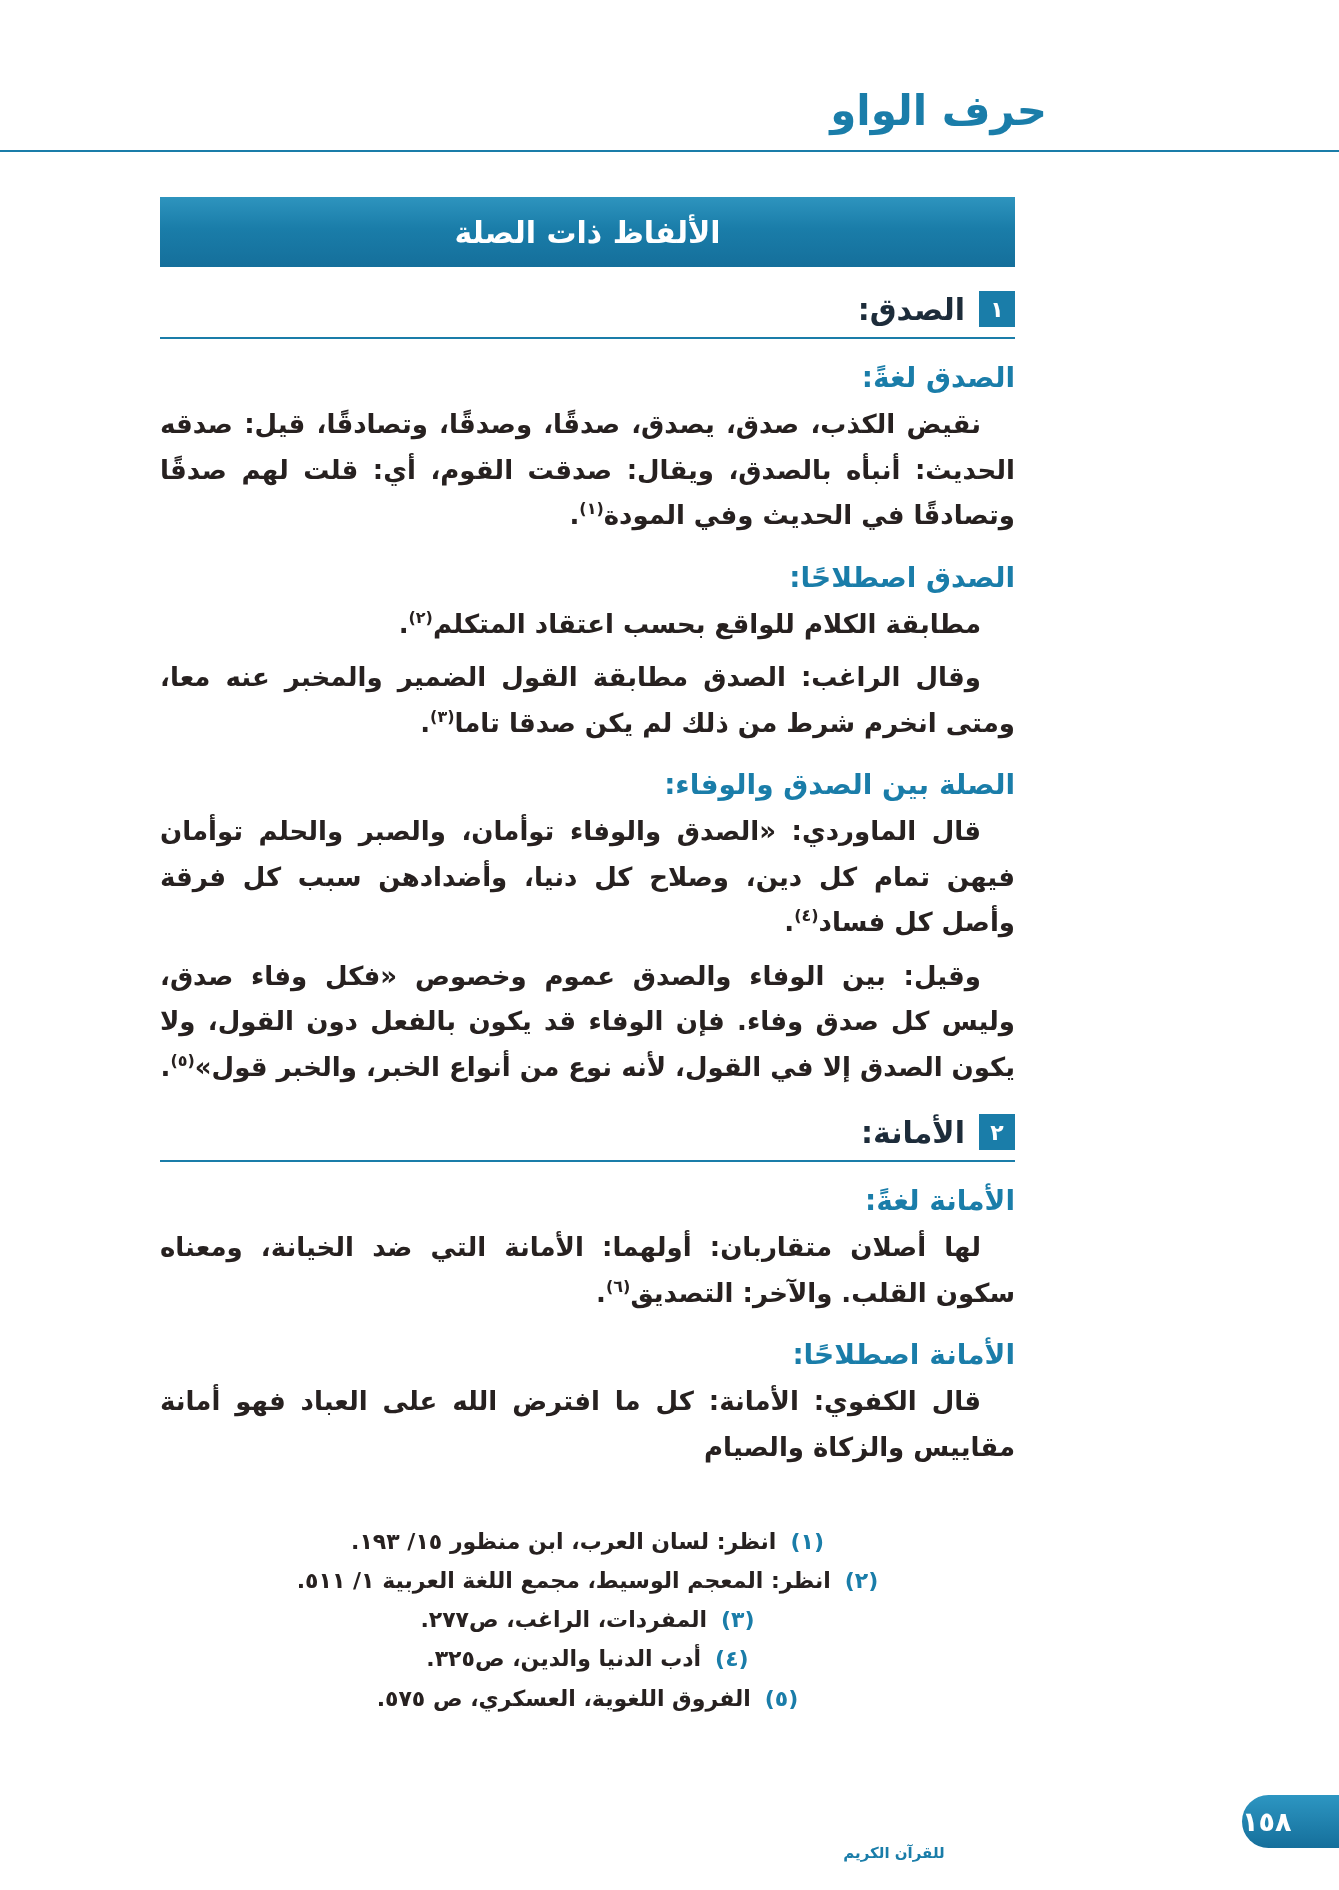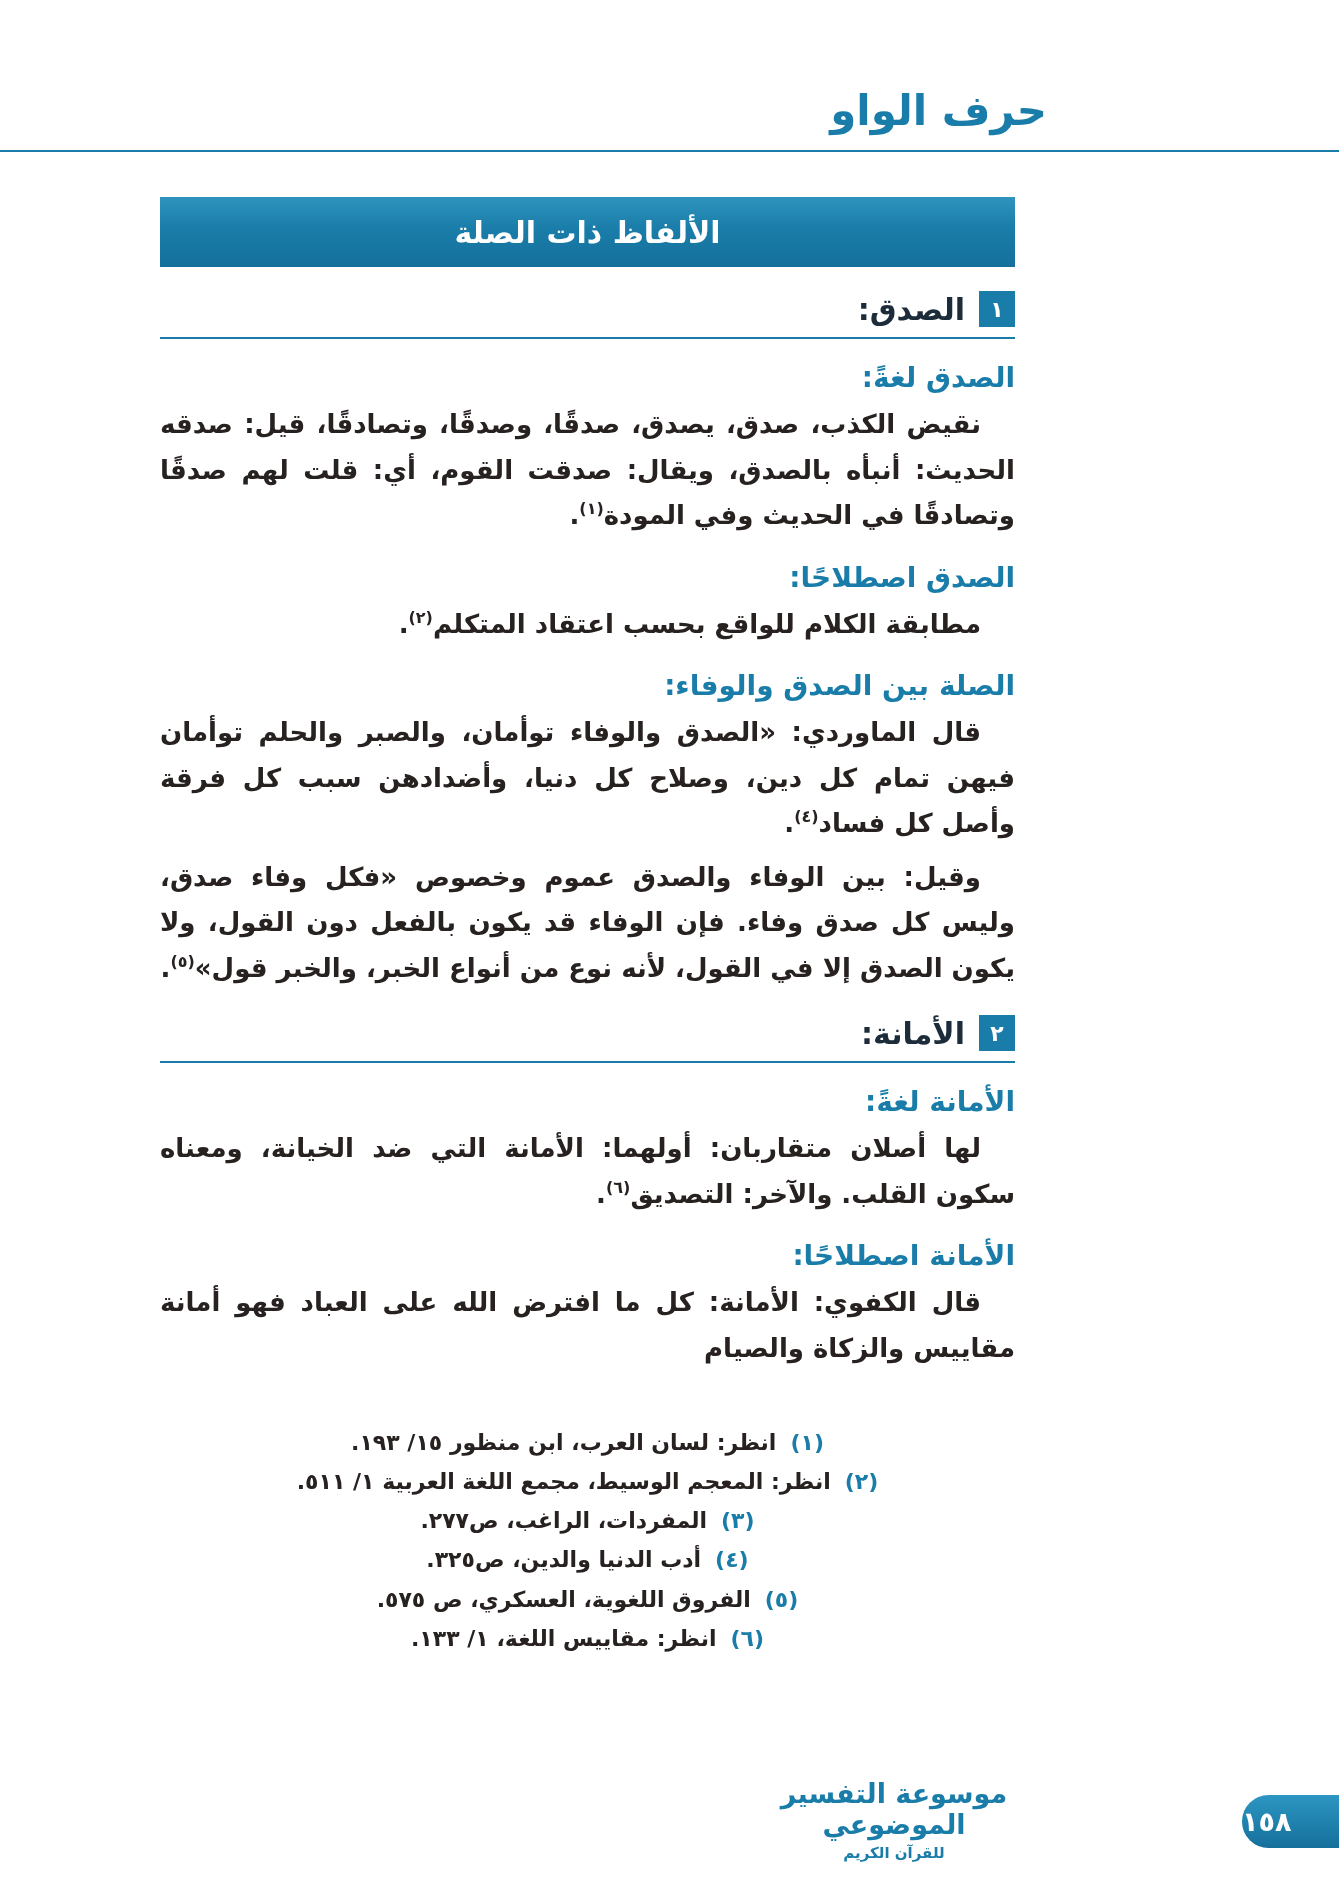--- a/index.html
+++ b/index.html
@@ -55,46 +55,45 @@
     <div>
         <div class="section-header">
           <span class="badge">١</span>
           <span class="section-title">الصدق:</span>
         </div>
         <div class="section-rule"></div>
         <div class="subheading">الصدق لغةً:</div>
         <p class="body-paragraph">نقيض الكذب، صدق، يصدق، صدقًا، وصدقًا، وتصادقًا، قيل: صدقه الحديث: أنبأه بالصدق، ويقال: صدقت القوم، أي: قلت لهم صدقًا وتصادقًا في الحديث وفي المودة<sup class="fn">(١)</sup>.</p>
         <div class="subheading">الصدق اصطلاحًا:</div>
         <p class="body-paragraph">مطابقة الكلام للواقع بحسب اعتقاد المتكلم<sup class="fn">(٢)</sup>.</p>
+        <p class="body-paragraph">وقال الراغب: الصدق مطابقة القول الضمير والمخبر عنه معا، ومتى انخرم شرط من ذلك لم يكن صدقا تاما<sup class="fn">(٣)</sup>.</p>
         <div class="subheading">الصلة بين الصدق والوفاء:</div>
         <p class="body-paragraph">قال الماوردي: «الصدق والوفاء توأمان، والصبر والحلم توأمان فيهن تمام كل دين، وصلاح كل دنيا، وأضدادهن سبب كل فرقة وأصل كل فساد<sup class="fn">(٤)</sup>.</p>
         <p class="body-paragraph">وقيل: بين الوفاء والصدق عموم وخصوص «فكل وفاء صدق، وليس كل صدق وفاء. فإن الوفاء قد يكون بالفعل دون القول، ولا يكون الصدق إلا في القول، لأنه نوع من أنواع الخبر، والخبر قول»<sup class="fn">(٥)</sup>.</p>
         <div class="section-header">
           <span class="badge">٢</span>
           <span class="section-title">الأمانة:</span>
         </div>
         <div class="section-rule"></div>
         <div class="subheading">الأمانة لغةً:</div>
         <p class="body-paragraph">لها أصلان متقاربان: أولهما: الأمانة التي ضد الخيانة، ومعناه سكون القلب. والآخر: التصديق<sup class="fn">(٦)</sup>.</p>
         <div class="subheading">الأمانة اصطلاحًا:</div>
         <p class="body-paragraph">قال الكفوي: الأمانة: كل ما افترض الله على العباد فهو أمانة مقاييس والزكاة والصيام</p>
       </div>
 
     <div class="footnotes">
         <div class="footnote"><span class="fn-num">(١)</span><span class="fn-text">انظر: لسان العرب، ابن منظور ١٥/ ١٩٣.</span></div>
         <div class="footnote"><span class="fn-num">(٢)</span><span class="fn-text">انظر: المعجم الوسيط، مجمع اللغة العربية ١/ ٥١١.</span></div>
         <div class="footnote"><span class="fn-num">(٣)</span><span class="fn-text">المفردات، الراغب، ص٢٧٧.</span></div>
         <div class="footnote"><span class="fn-num">(٤)</span><span class="fn-text">أدب الدنيا والدين، ص٣٢٥.</span></div>
         <div class="footnote"><span class="fn-num">(٥)</span><span class="fn-text">الفروق اللغوية، العسكري، ص ٥٧٥.</span></div>
-        <div class="footnote"><span class="fn-num">(٦)</span><span class="fn-text">انظر: مقاييس اللغة، ١/ ١٣٣.</span></div>
       </div>
   </div>
 
   <div class="footer-logo">
-    <div class="footer-logo-main">موسوعة التفسير الموضوعي</div>
     <div class="footer-logo-sub">للقرآن الكريم</div>
   </div>
 
   <div class="page-pill">
     <span>١٥٨</span>
   </div>
 
 </div>
 
 </body></html>

